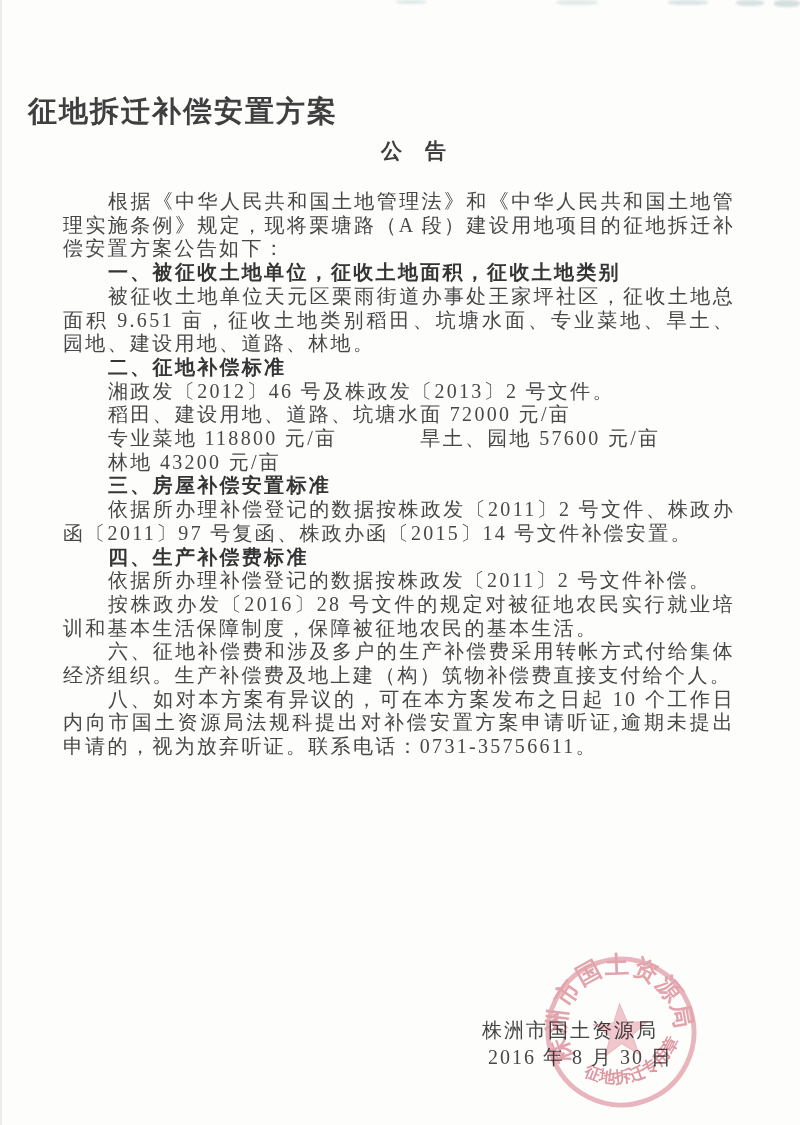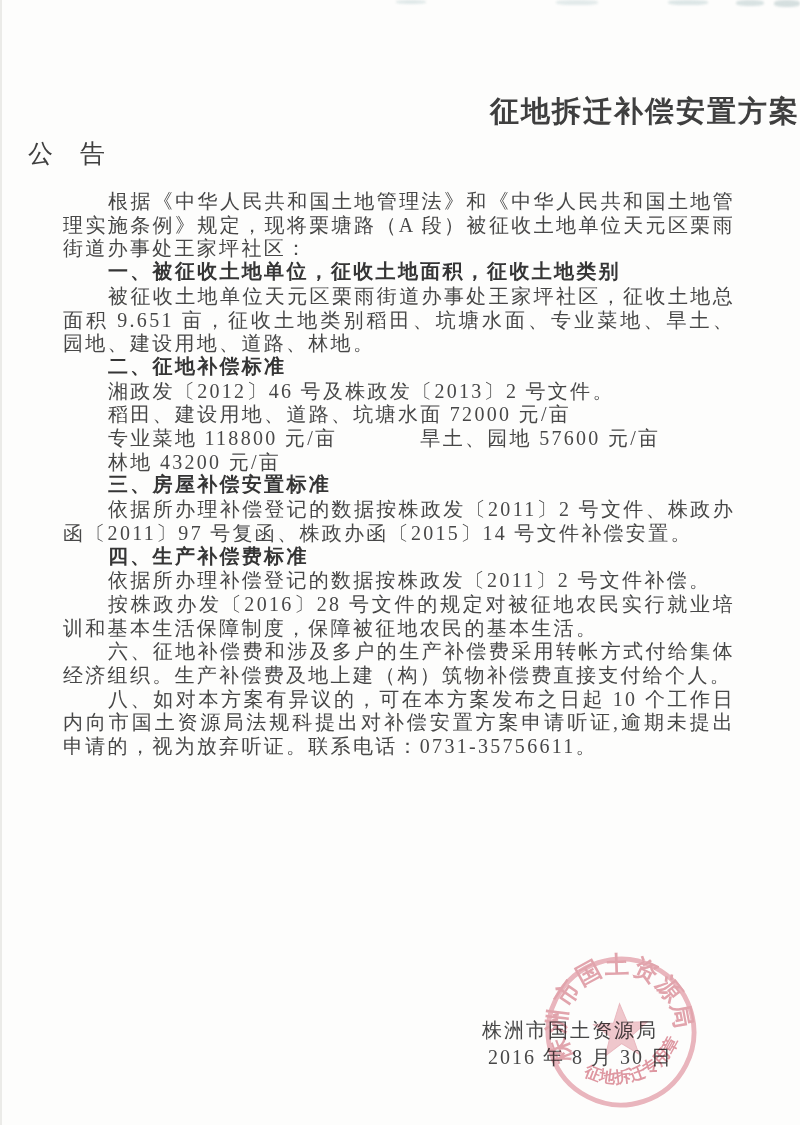--- a/index.html
+++ b/index.html
@@ -13,37 +13,37 @@
   .page{position:absolute;inset:0;}
   .edge-shade{position:absolute;left:0;top:0;width:2px;height:1125px;background:#e3e3e0;opacity:.7;}
   .smudge{position:absolute;filter:blur(1px);border-radius:40%;}
   .s1{left:396px;top:0;width:30px;height:4px;background:#dfe8e8;}
   .s2{left:556px;top:0;width:42px;height:5px;background:#e2eaea;}
   .s3{left:668px;top:0;width:40px;height:5px;background:#dce6e6;}
   .s4{left:736px;top:0;width:28px;height:6px;background:#d8e2e2;}
   .s5{left:774px;top:0;width:26px;height:7px;background:#d5dfdf;}
   .doc-title{
     position:absolute;left:0;right:0;top:92px;margin:0;
-    text-align:right;text-indent:28px;
+    text-align:left;text-indent:28px;
     font-size:29px;font-weight:bold;letter-spacing:2px;
     color:#3f3f3f;
   }
   .doc-subtitle{
     position:absolute;left:0;right:0;top:137px;margin:0;
-    text-indent:28px;
-    font-size:25px;font-weight:normal;letter-spacing:1px;
+    text-align:center;text-indent:28px;
+    font-size:21px;font-weight:bold;letter-spacing:1px;
     color:#3f3f3f;
   }
   .content{
     position:absolute;left:63px;top:190px;width:672px;
     font-size:20px;line-height:23.7px;letter-spacing:2.3px;
     text-align:justify;color:#474747;
   }
   .content p{margin:0;text-indent:2.25em;}
-  .content .h{font-weight:bold;color:#353535;font-family:Liberation Mono, monospace;}
+  .content .h{font-weight:bold;color:#353535;}
   .cols{padding-left:2.25em;white-space:nowrap;}
   .cols .col2{margin-left:83px;}
   .signature{
     position:absolute;left:482px;top:1017px;z-index:3;
     font-size:20px;line-height:27px;letter-spacing:2px;color:#474747;
   }
   .signature .date{padding-left:6px;}
   .stamp{
     position:absolute;left:540px;top:951px;width:162px;height:162px;
     transform:rotate(-18deg);
@@ -60,21 +60,21 @@
   <div class="smudge s1"></div>
   <div class="smudge s2"></div>
   <div class="smudge s3"></div>
   <div class="smudge s4"></div>
   <div class="smudge s5"></div>
 
   <h1 class="doc-title">征地拆迁补偿安置方案</h1>
   <h2 class="doc-subtitle">公　告</h2>
 
   <div class="content">
-    <p>根据《中华人民共和国土地管理法》和《中华人民共和国土地管理实施条例》规定，现将栗塘路（A 段）被征收土地单位天元区栗雨街道办事处王家坪社区：</p>
+    <p>根据《中华人民共和国土地管理法》和《中华人民共和国土地管理实施条例》规定，现将栗塘路（A 段）建设用地项目的征地拆迁补偿安置方案公告如下：</p>
     <p class="h">一、被征收土地单位，征收土地面积，征收土地类别</p>
     <p>被征收土地单位天元区栗雨街道办事处王家坪社区，征收土地总面积 9.651 亩，征收土地类别稻田、坑塘水面、专业菜地、旱土、园地、建设用地、道路、林地。</p>
     <p class="h">二、征地补偿标准</p>
     <p>湘政发〔2012〕46 号及株政发〔2013〕2 号文件。</p>
     <p>稻田、建设用地、道路、坑塘水面 72000 元/亩</p>
     <div class="cols">
       <span>专业菜地 118800 元/亩</span><span class="col2">旱土、园地 57600 元/亩</span>
     </div>
     <p>林地 43200 元/亩</p>
     <p class="h">三、房屋补偿安置标准</p>

